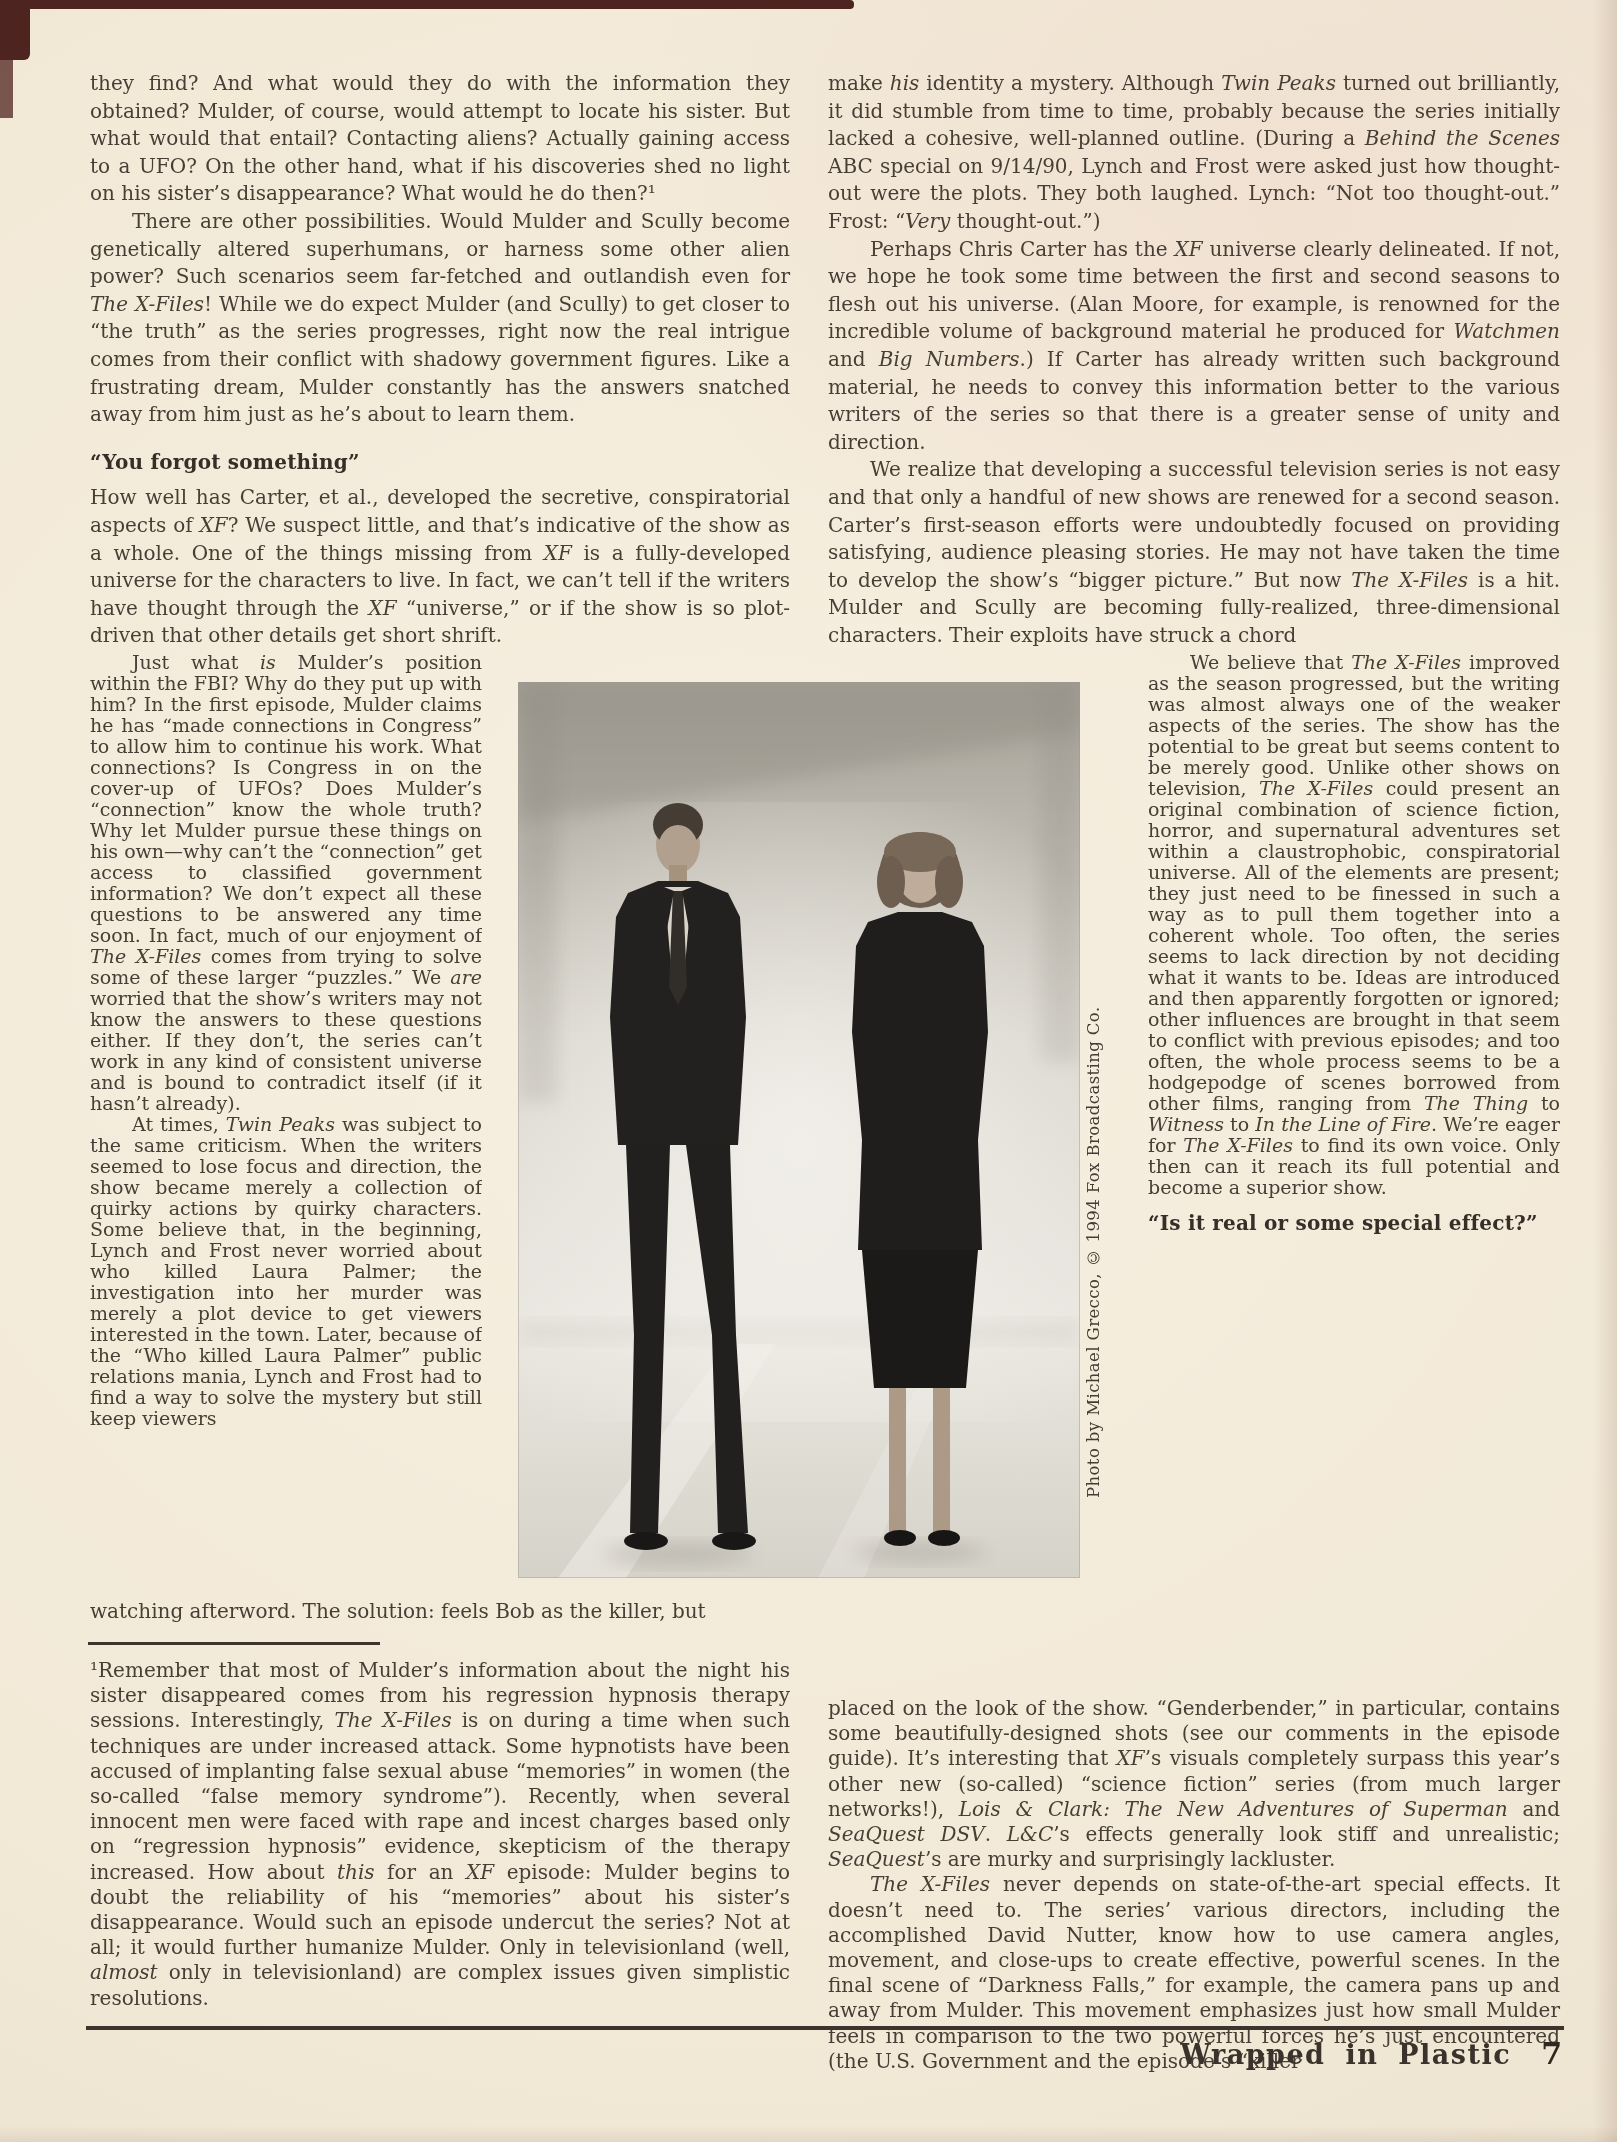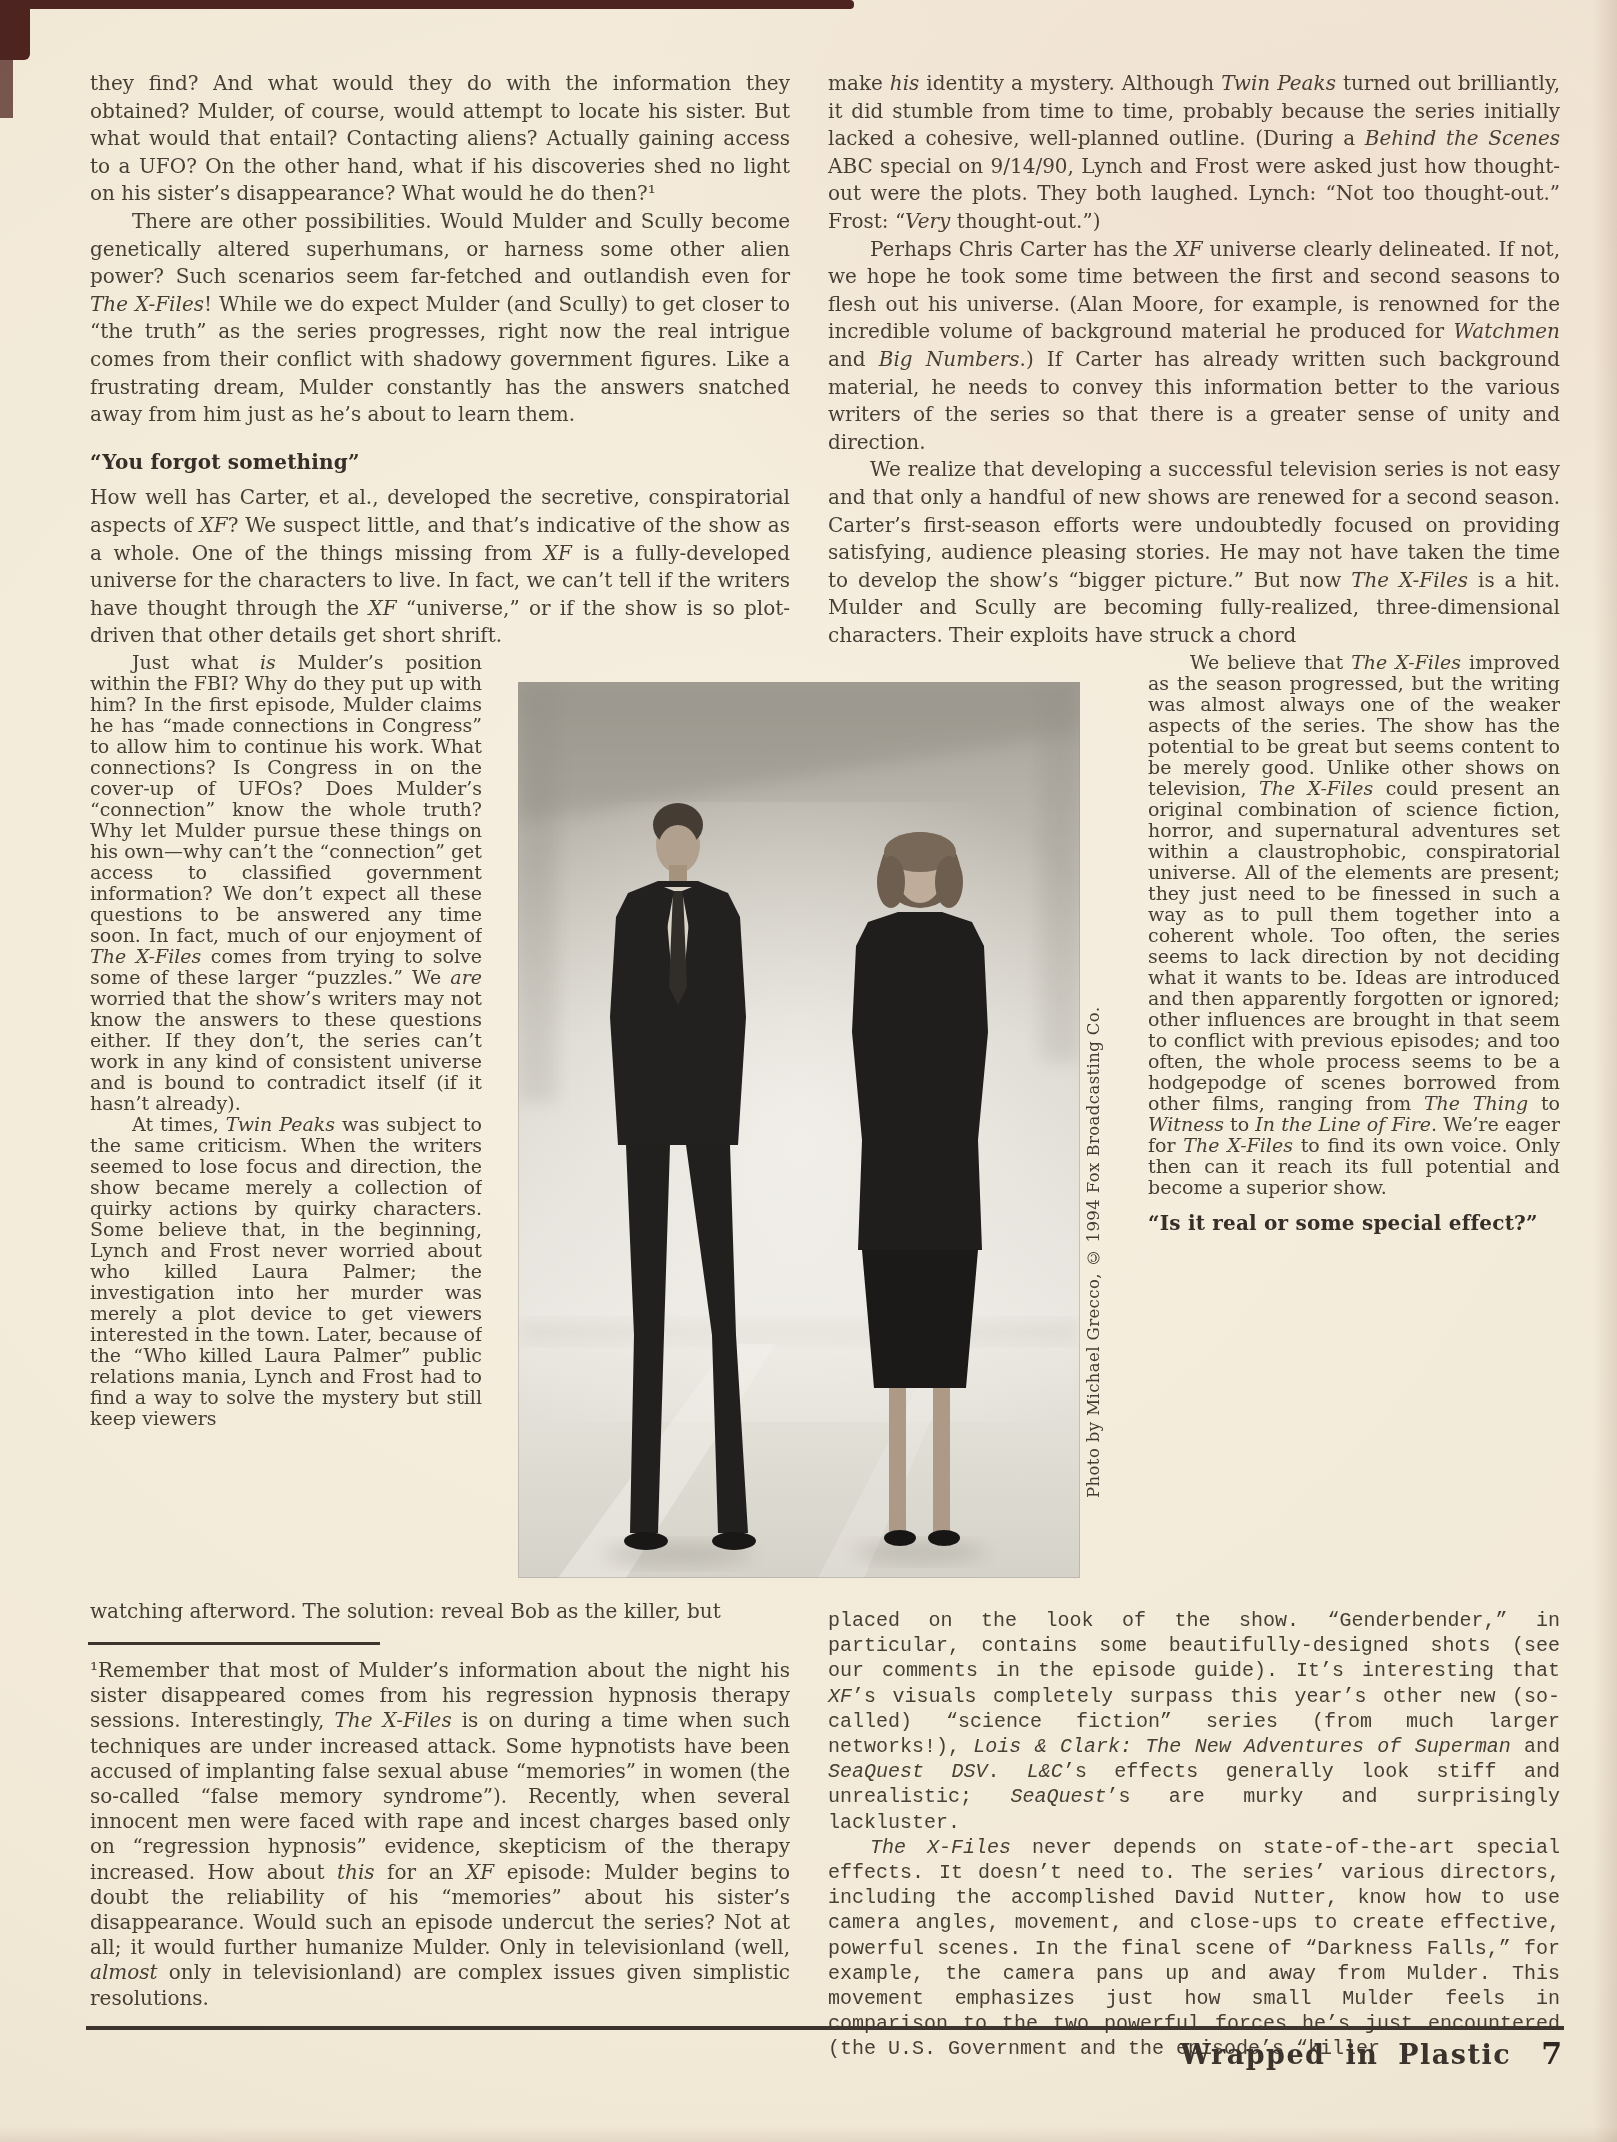--- a/index.html
+++ b/index.html
@@ -67,21 +67,21 @@
   </div>
 
   <div class="tb narrow clip" style="left:90px;top:652px;width:392px;height:930px;">
     <div>
         <p>Just what <i>is</i> Mulder’s position within the FBI? Why do they put up with him? In the first episode, Mulder claims he has “made connections in Congress” to allow him to continue his work. What connections? Is Congress in on the cover-up of UFOs? Does Mulder’s “connection” know the whole truth? Why let Mulder pursue these things on his own—why can’t the “connection” get access to classified government information? We don’t expect all these questions to be answered any time soon. In fact, much of our enjoyment of <i>The X-Files</i> comes from trying to solve some of these larger “puzzles.” We <i>are</i> worried that the show’s writers may not know the answers to these questions either. If they don’t, the series can’t work in any kind of consistent universe and is bound to contradict itself (if it hasn’t already).</p>
         <p>At times, <i>Twin Peaks</i> was subject to the same criticism. When the writers seemed to lose focus and direction, the show became merely a collection of quirky actions by quirky characters. Some believe that, in the beginning, Lynch and Frost never worried about who killed Laura Palmer; the investigation into her murder was merely a plot device to get viewers interested in the town. Later, because of the “Who killed Laura Palmer” public relations mania, Lynch and Frost had to find a way to solve the mystery but still keep viewers</p>
       </div>
   </div>
 
   <div class="tb wide nowrap" style="left:90px;top:1598px;width:760px;text-align:left;">
-    <p class="p0">watching afterword. The solution: reveal Bob as the killer, but</p>
+    <p class="p0">watching afterword. The solution: feels Bob as the killer, but</p>
   </div>
 
   <div class="rule" style="left:88px;top:1642px;width:292px;height:3px;"></div>
   <div class="tb tight" style="left:90px;top:1658px;width:700px;">
     <p class="p0">¹Remember that most of Mulder’s information about the night his sister disappeared comes from his regression hypnosis therapy sessions. Interestingly, <i>The X-Files</i> is on during a time when such techniques are under increased attack. Some hypnotists have been accused of implanting false sexual abuse “memories” in women (the so-called “false memory syndrome”). Recently, when several innocent men were faced with rape and incest charges based only on “regression hypnosis” evidence, skepticism of the therapy increased. How about <i>this</i> for an <i>XF</i> episode: Mulder begins to doubt the reliability of his “memories” about his sister’s disappearance. Would such an episode undercut the series? Not at all; it would further humanize Mulder. Only in televisionland (well, <i>almost</i> only in televisionland) are complex issues given simplistic resolutions.</p>
   </div>
 
   <div class="tb wide cont" style="left:828px;top:70px;width:732px;">
     <div>
         <p>make <i>his</i> identity a mystery. Although <i>Twin Peaks</i> turned out brilliantly, it did stumble from time to time, probably because the series initially lacked a cohesive, well-planned outline. (During a <i>Behind the Scenes</i> ABC special on 9/14/90, Lynch and Frost were asked just how thought-out were the plots. They both laughed. Lynch: “Not too thought-out.” Frost: “<i>Very</i> thought-out.”)</p>
@@ -90,21 +90,21 @@
       </div>
   </div>
 
   <div class="tb narrow clip" style="left:1148px;top:652px;width:412px;height:952px;">
     <div>
         <p>We believe that <i>The X-Files</i> improved as the season progressed, but the writing was almost always one of the weaker aspects of the series. The show has the potential to be great but seems content to be merely good. Unlike other shows on television, <i>The X-Files</i> could present an original combination of science fiction, horror, and supernatural adventures set within a claustrophobic, conspiratorial universe. All of the elements are present; they just need to be finessed in such a way as to pull them together into a coherent whole. Too often, the series seems to lack direction by not deciding what it wants to be. Ideas are introduced and then apparently forgotten or ignored; other influences are brought in that seem to conflict with previous episodes; and too often, the whole process seems to be a hodgepodge of scenes borrowed from other films, ranging from <i>The Thing</i> to <i>Witness</i> to <i>In the Line of Fire</i>. We’re eager for <i>The X-Files</i> to find its own voice. Only then can it reach its full potential and become a superior show.</p>
       </div>
     <div class="headline h-right">“Is it real or some special effect?”</div>
   </div>
 
-  <div class="tb tight cont" style="left:828px;top:1608px;width:732px;font-family:Liberation Mono, monospace;">
+  <div class="tb tight cont" style="left:828px;top:1696px;width:732px;">
     <div>
         <p>placed on the look of the show. “Genderbender,” in particular, contains some beautifully-designed shots (see our comments in the episode guide). It’s interesting that <i>XF</i>’s visuals completely surpass this year’s other new (so-called) “science fiction” series (from much larger networks!), <i>Lois &amp; Clark: The New Adventures of Superman</i> and <i>SeaQuest DSV</i>. <i>L&amp;C</i>’s effects generally look stiff and unrealistic; <i>SeaQuest</i>’s are murky and surprisingly lackluster.</p>
         <p><i>The X-Files</i> never depends on state-of-the-art special effects. It doesn’t need to. The series’ various directors, including the accomplished David Nutter, know how to use camera angles, movement, and close-ups to create effective, powerful scenes. In the final scene of “Darkness Falls,” for example, the camera pans up and away from Mulder. This movement emphasizes just how small Mulder feels in comparison to the two powerful forces he’s just encountered (the U.S. Government and the episode’s “killer</p>
       </div>
   </div>
 
   <div class="photo">
     <svg viewBox="0 0 562 896" preserveAspectRatio="none">
       <defs>
         <linearGradient id="wall" x1="0" y1="0" x2="0" y2="1">

